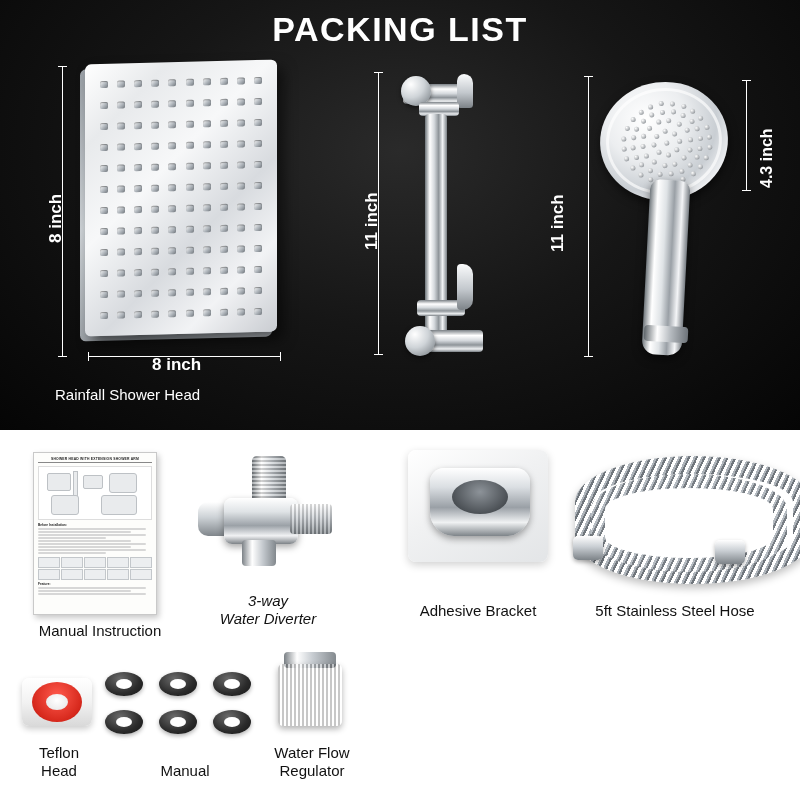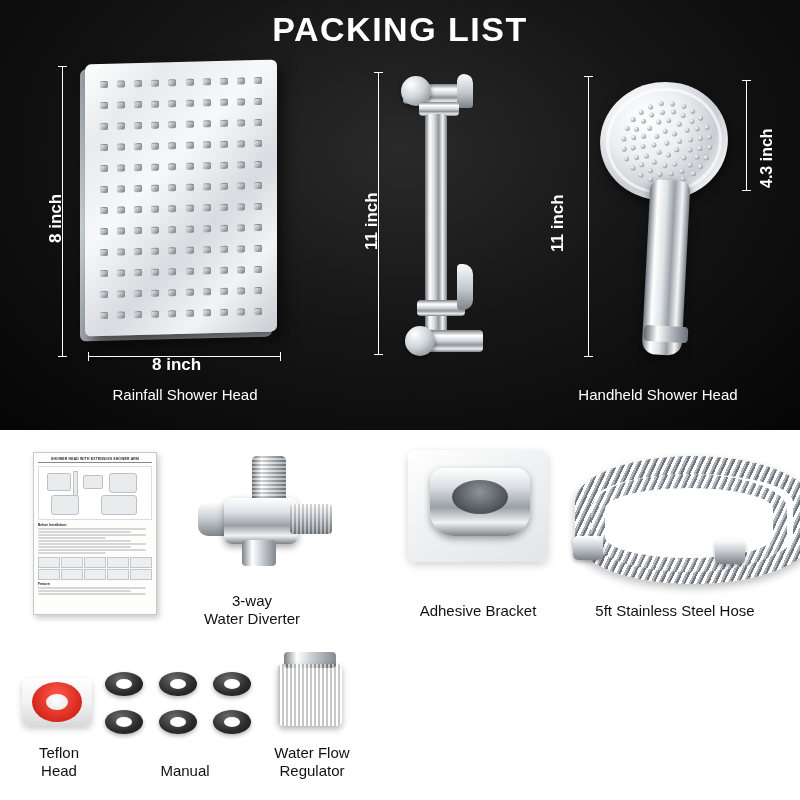--- a/index.html
+++ b/index.html
@@ -15,21 +15,21 @@
     position:absolute;left:0;top:0;width:800px;height:430px;
     background:radial-gradient(ellipse at 50% 35%, #2a2a2a 0%, #161616 45%, #050505 100%);
   }
   .title{
     position:absolute;top:10px;left:0;width:800px;text-align:center;
     color:#ffffff;font-size:34px;font-weight:bold;letter-spacing:1.5px;
   }
 
   
   .dark-label{
-    position:absolute;color:#ffffff;font-size:15px;text-align:center;width:260px;
+    position:absolute;color:#ffffff;font-size:15px;text-align:left;width:260px;
   }
 
   
   .dim{
     position:absolute;color:#ffffff;font-size:17px;font-weight:bold;white-space:nowrap;
   }
   .dim.vert{
     transform:rotate(-90deg);transform-origin:left top;
   }
 
@@ -494,21 +494,20 @@
     <div class="dline v" style="left:588px;top:76px;height:280px;"></div>
     <div class="tick h" style="left:584px;top:76px;"></div>
     <div class="tick h" style="left:584px;top:356px;"></div>
     <div class="dim vert" style="left:548px;top:252px;">11 inch</div>
 
     <div class="dline v" style="left:746px;top:80px;height:110px;"></div>
     <div class="tick h" style="left:742px;top:80px;"></div>
     <div class="tick h" style="left:742px;top:190px;"></div>
     <div class="dim vert" style="left:758px;top:188px;font-size:16px;">4.3 inch</div>
 
-    <div class="dark-label" style="left:528px;top:386px;">Handheld Shower Head</div>
   </div>
 
   <div class="bottom-panel"></div>
 
   <div class="manual">
     <div class="m-title">SHOWER HEAD WITH EXTENSION SHOWER ARM</div>
     <div class="m-img">
       <div class="m-fig" style="left:8px;top:6px;width:22px;height:16px;border-radius:2px;"></div>
       <div class="m-fig" style="left:34px;top:4px;width:3px;height:40px;"></div>
       <div class="m-fig" style="left:44px;top:8px;width:18px;height:12px;border-radius:2px;"></div>
@@ -536,33 +535,34 @@
         <div class="m-cell"></div>
         <div class="m-cell"></div>
         <div class="m-cell"></div>
         <div class="m-cell"></div>
     </div>
     <div class="m-head">Feature:</div>
     <div class="m-line l"></div>
       <div class="m-line m"></div>
       <div class="m-line l"></div>
   </div>
+  <div class="b-label" style="left:10px;top:622px;width:180px;">Manual Instruction</div>
 
   <div class="diverter">
     <div class="dv-left"></div>
     <div class="dv-top">
         <div class="dv-thread"></div>
       </div>
     <div class="dv-body"></div>
     <div class="dv-right">
         <div class="dv-rthread"></div>
       </div>
     <div class="dv-bot"></div>
   </div>
-  <div class="b-label" style="left:182px;top:592px;width:140px;">
+  <div class="b-label" style="left:198px;top:592px;width:140px;font-style:italic;">
     <div>3-way</div>
     <div>Water Diverter</div>
   </div>
 
   <div class="bracket">
     <div class="bk-plate"></div>
     <div class="bk-chrome"></div>
     <div class="bk-hole"></div>
   </div>
   <div class="b-label" style="left:388px;top:602px;width:180px;">Adhesive Bracket</div>

